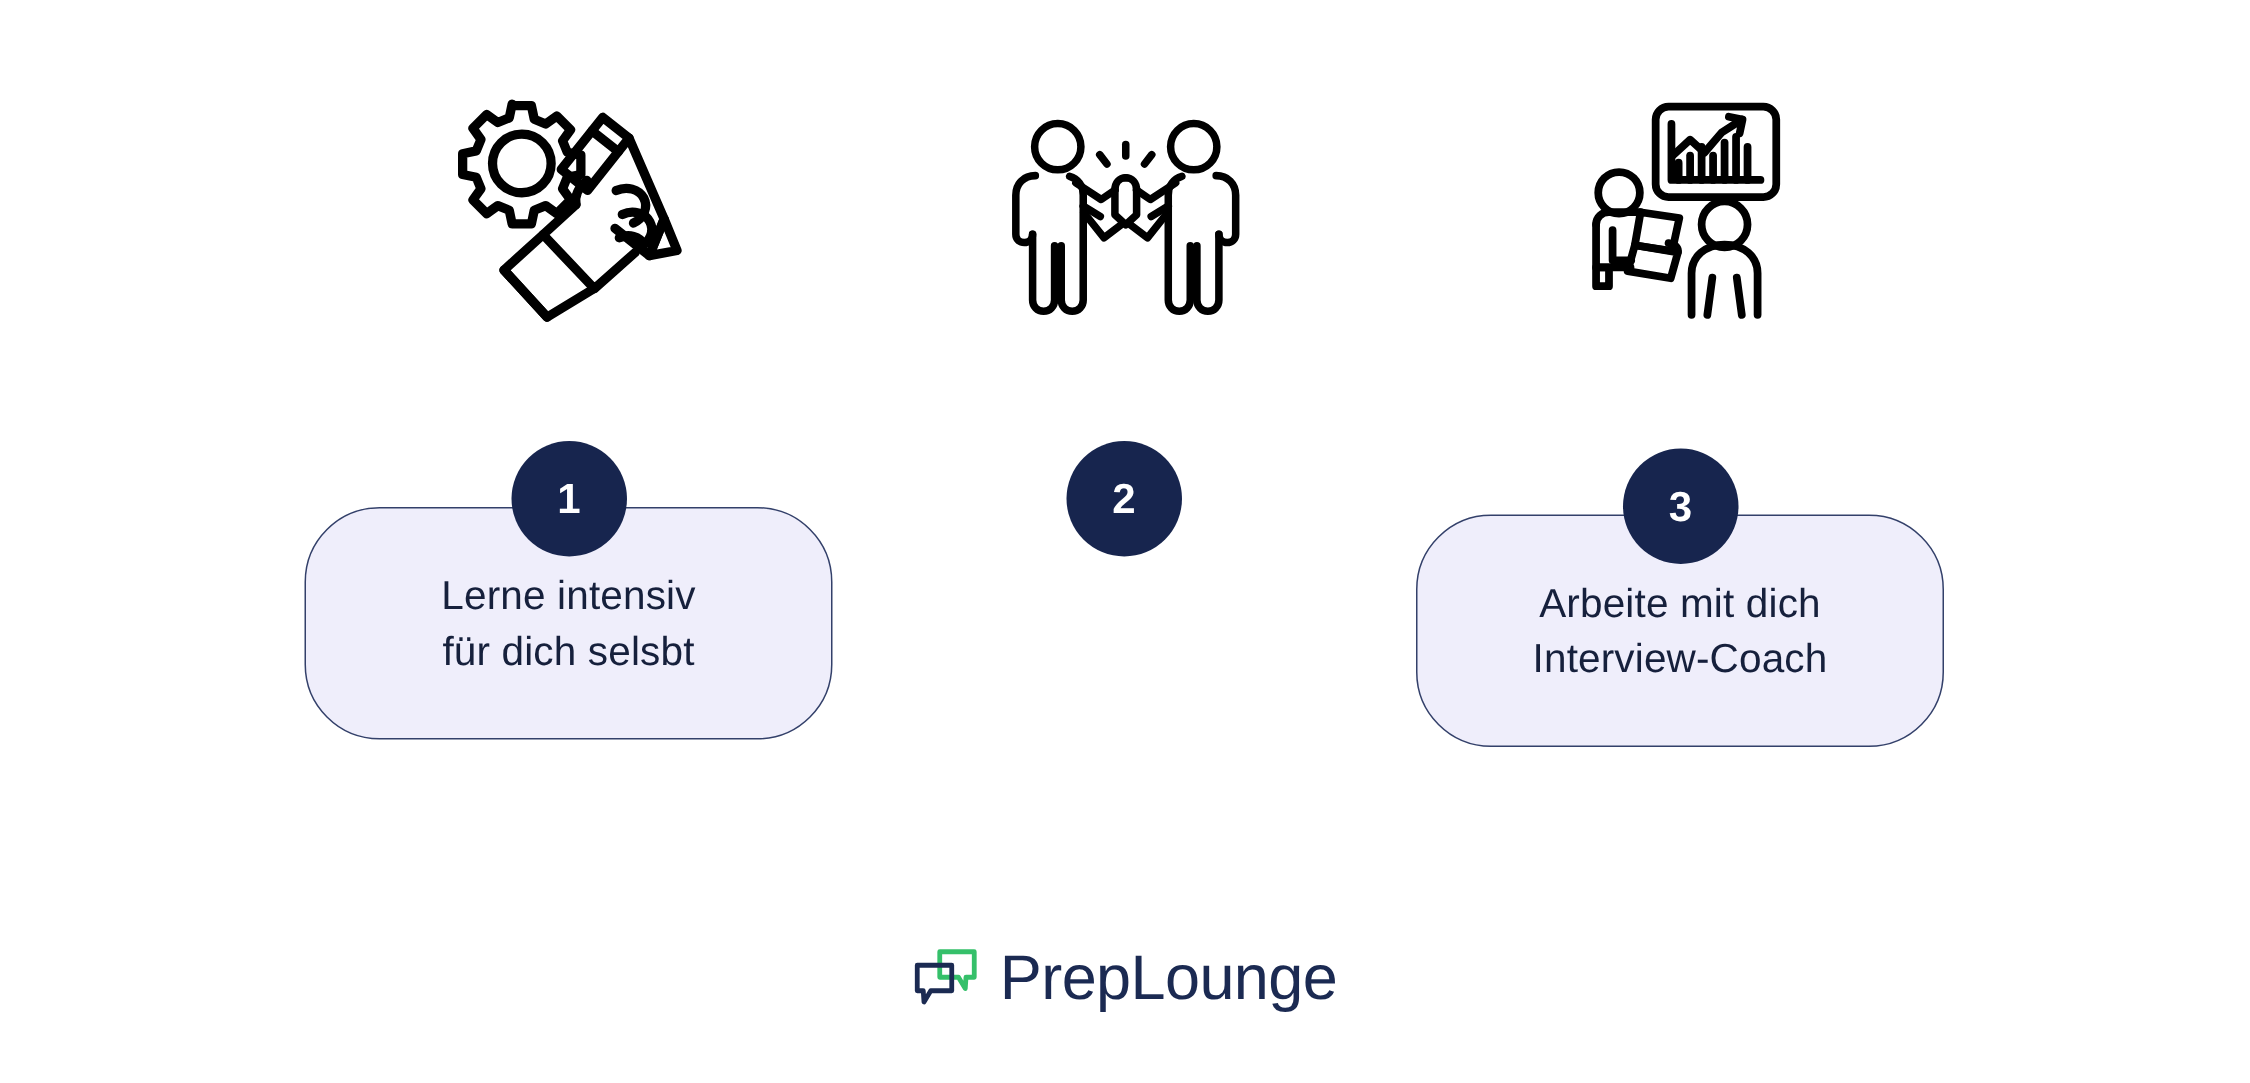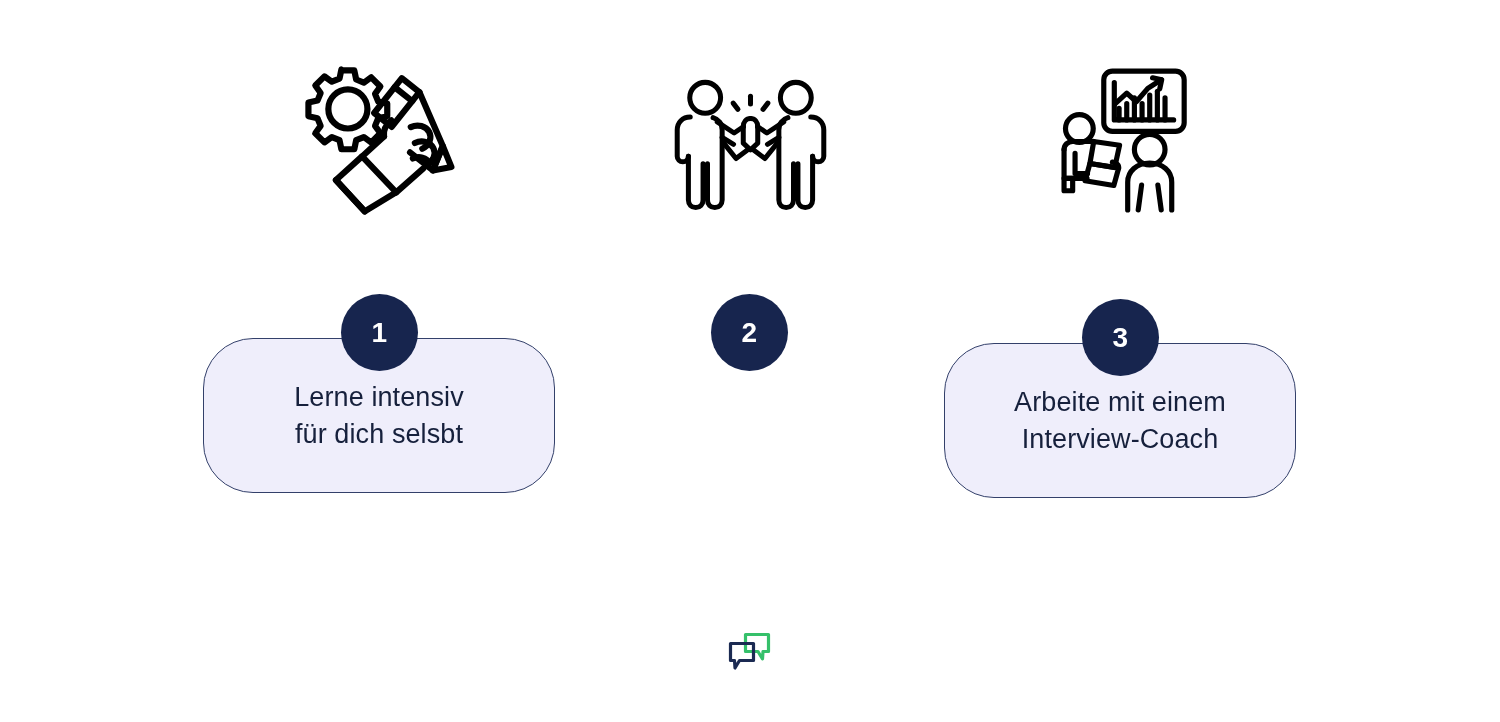--- a/index.html
+++ b/index.html
@@ -249,31 +249,32 @@
 
           <path d="M77 151v-29c0-11.5 9.5-20 23-20s23 8.5 23 20v29"></path>
           <path d="M88 151l3.5-26"></path>
           <path d="M112 151l-3.5-26"></path>
         </svg>
       </div>
 
       <div class="badge">3</div>
 
       <div class="card">
-        <div class="card-label">Arbeite mit einem
+        <div class="card-label">Arbeite mit dich
 Interview-Coach</div>
       </div>
     </div>
 
   </div>
 
   <div class="logo">
     <span class="logo-mark-wrap">
       <svg class="logo-mark" viewBox="0 0 44 42" fill="none" xmlns="http://www.w3.org/2000/svg">
 
         <path d="M17.5 3.5h23v17h-5.5l-0.5 7.5-4.5-7.5h-12.5z" stroke="#35C06A" stroke-width="3.2" stroke-linejoin="round" fill="none"></path>
 
         <path d="M2.5 12.5h23v17h-14l-4.5 7.5-0.5-7.5h-4z" stroke="#1B2A52" stroke-width="3.2" stroke-linejoin="round" fill="none"></path>
       </svg>
     </span>
+    <span class="logo-text">PrepLounge</span>
   </div>
 
 </div>
 
 </body></html>

